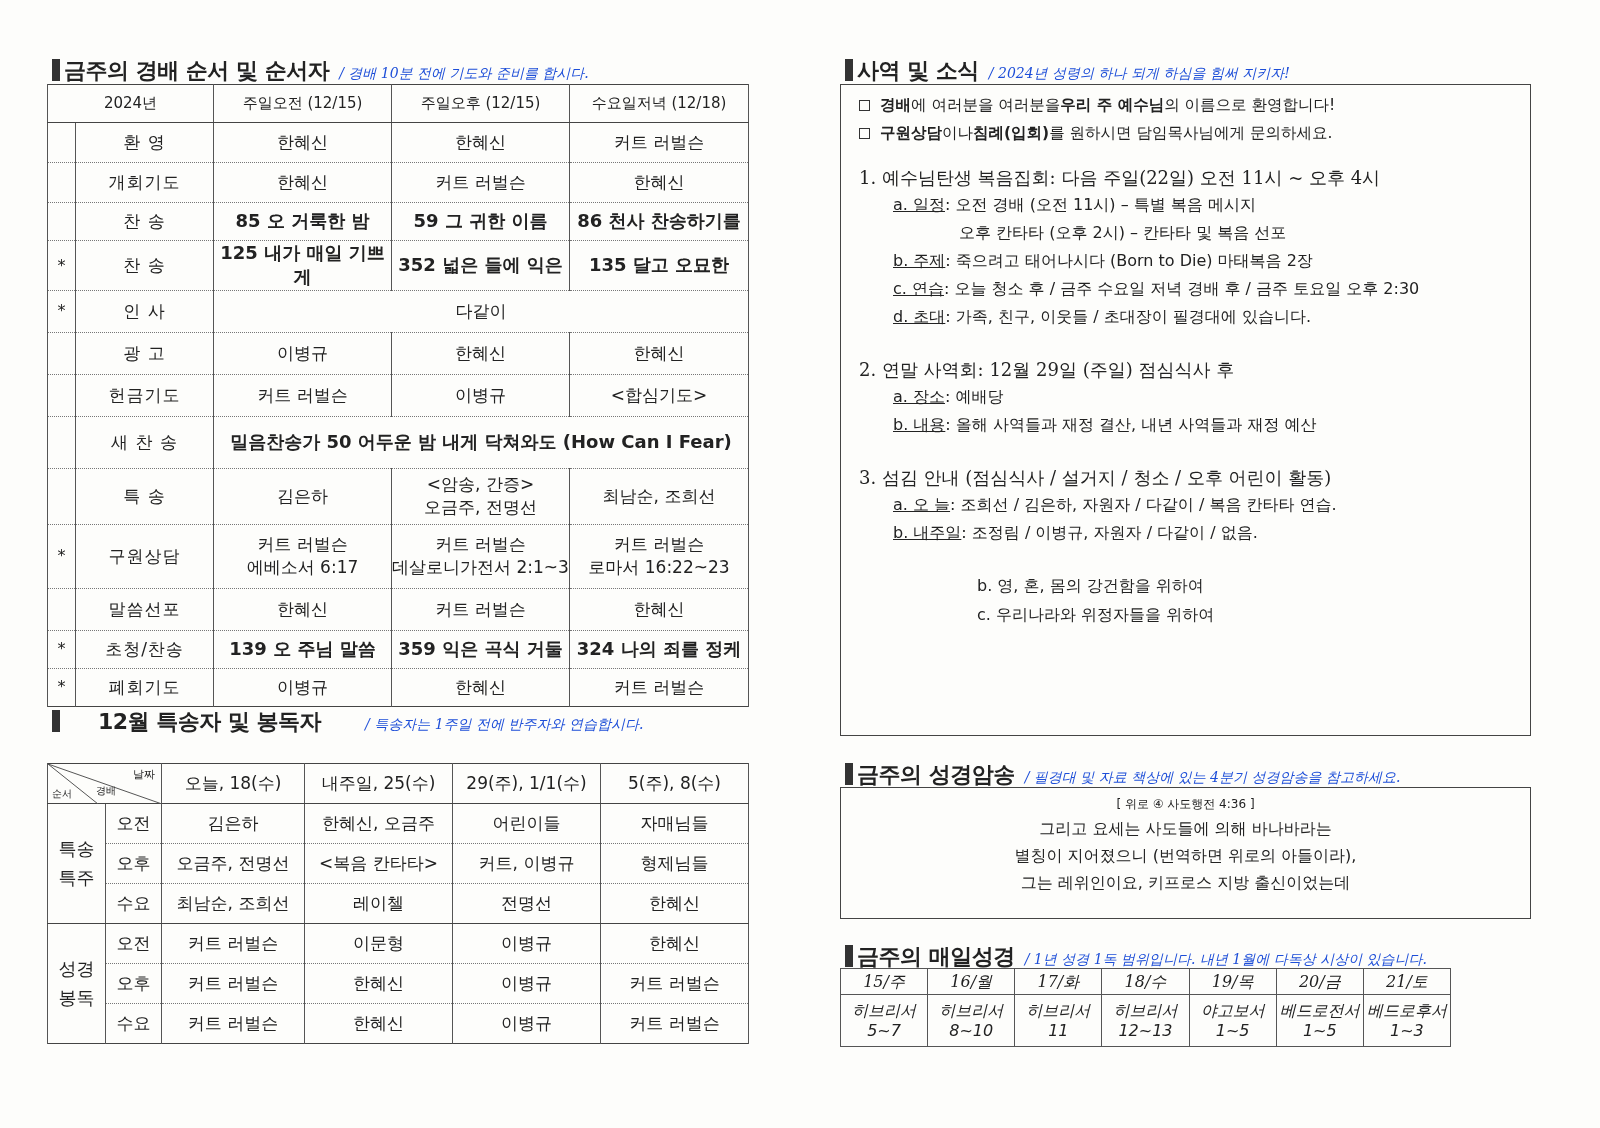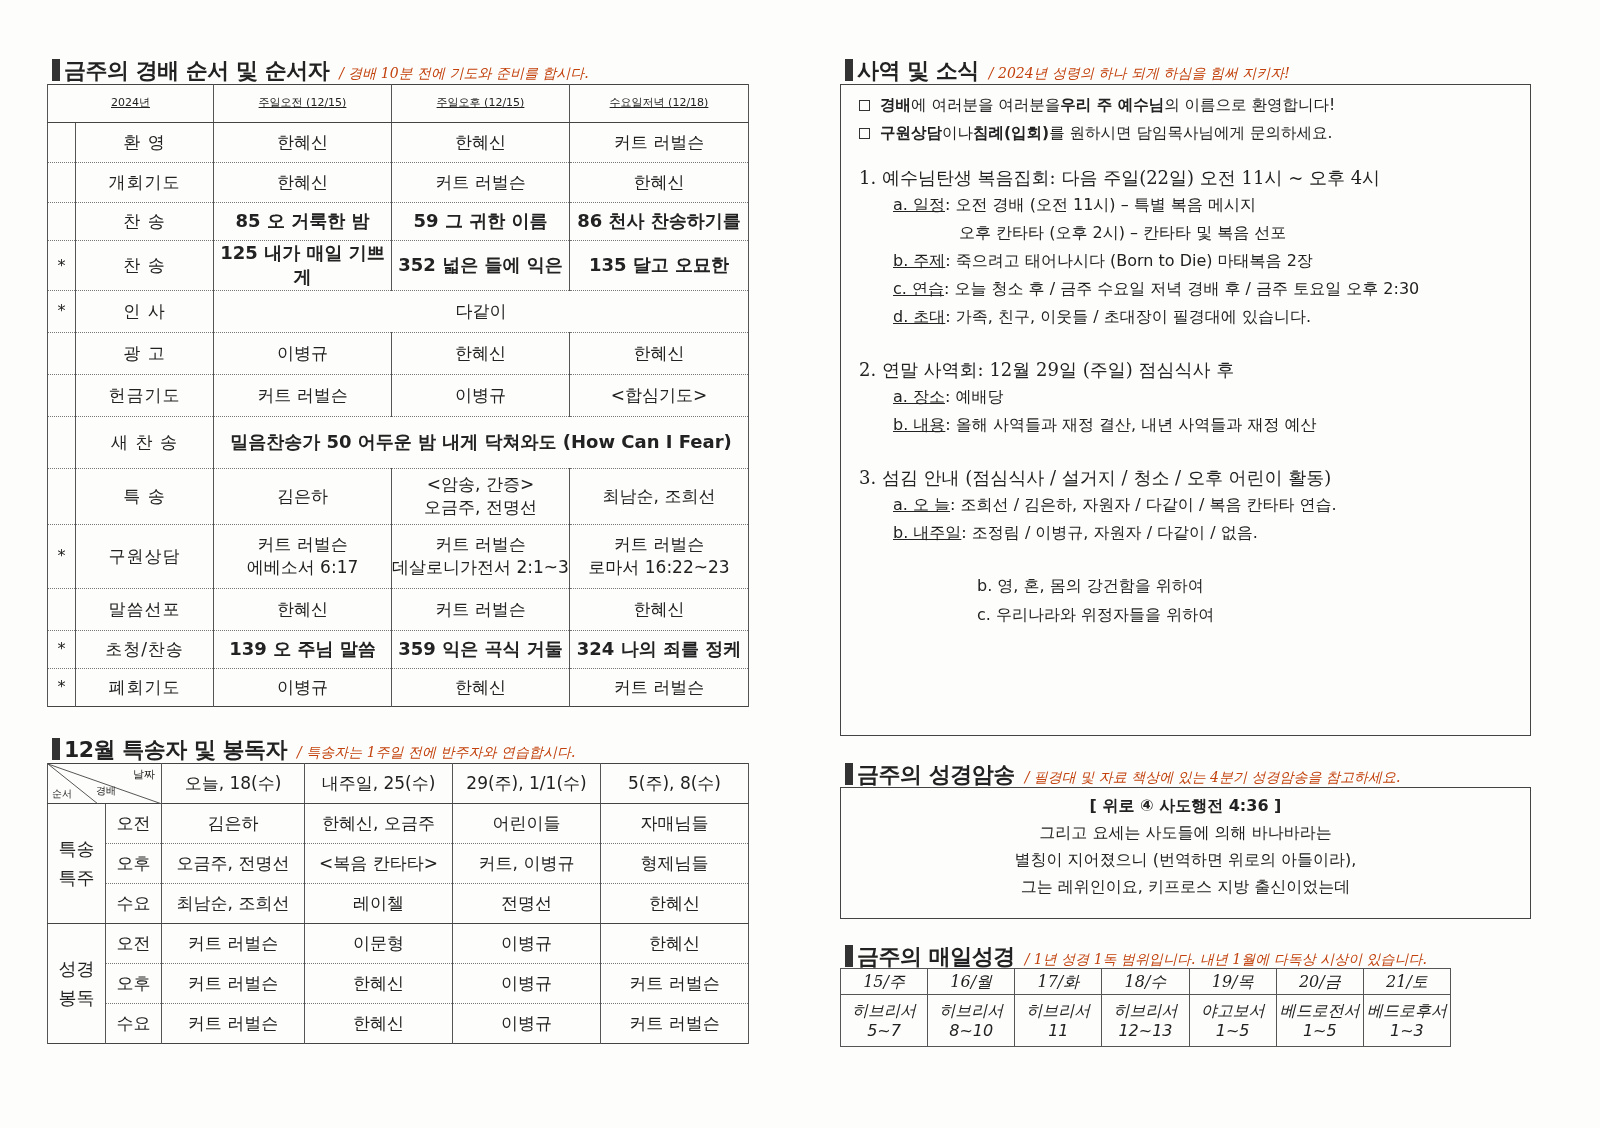--- a/index.html
+++ b/index.html
@@ -2,29 +2,29 @@
 <html><head>
 <meta charset="utf-8">
 <style>
   * { box-sizing: border-box; margin: 0; padding: 0; }
   html, body { width: 1600px; height: 1128px; background: #fdfdfb; }
   body { position: relative; font-family: "DejaVu Sans", sans-serif; color: #222; overflow: hidden; }
 
   .sec-title { position: absolute; display: flex; align-items: baseline; white-space: nowrap; }
   .sec-title .bar { display: inline-block; width: 8px; height: 22px; background: #333; margin-right: 4px; position: relative; top: 3px; }
   .sec-title .main { font-size: 22px; font-weight: bold; color: #222; letter-spacing: -0.5px; }
-  .sec-title .sub { font-family: "DejaVu Serif", serif; font-style: italic; font-size: 14px; color: #c2410c; margin-left: 10px; }
+  .sec-title .sub { font-family: "DejaVu Serif", serif; font-style: italic; font-size: 14px; color: #1d4ed8; margin-left: 10px; }
 
   table { border-collapse: collapse; position: absolute; table-layout: fixed; }
   td { text-align: center; vertical-align: middle; font-size: 17px; color: #222; border-left: 1px solid #555; border-right: 1px solid #555; border-top: 1px dotted #777; border-bottom: 1px dotted #777; line-height: 1.35; }
   .bold { font-weight: bold; font-size: 18px; }
 
   
   #order { left: 47px; top: 84px; width: 701px; border: 1.5px solid #444; }
-  #order tr.head td { height: 38px; border-bottom: 1.5px solid #444; font-size: 11px; text-decoration: underline; }
+  #order tr.head td { height: 38px; border-bottom: 1.5px solid #444; font-size: 15px; }
   #order td.star { width: 28px; font-size: 16px; }
   #order td.label { width: 138px; letter-spacing: 1px; }
 
   
   #special { left: 47px; top: 763px; width: 701px; border: 1.5px solid #444; }
   #special tr.head td { height: 40px; border-bottom: 1.5px solid #444; }
   #special td.group { width: 58px; font-size: 18px; line-height: 1.6; }
   #special td.sub { width: 56px; font-size: 17px; }
   #special tr.group-end td { border-bottom: 1.5px solid #444; }
   .diag { position: relative; height: 40px; padding: 0; }
@@ -41,21 +41,21 @@
   .news-item { margin-top: 22px; }
   .news-item:first-of-type { margin-top: 32px; }
   .news-head { font-family: "DejaVu Serif", serif; font-size: 18px; margin-bottom: 5px; }
   .news-line { font-size: 16px; margin-left: 34px; margin-bottom: 7px; white-space: nowrap; }
   .news-line u { text-decoration: underline; }
   .news-line.indent { margin-left: 100px; }
   .pray-line { font-size: 16px; margin-left: 118px; margin-bottom: 8px; }
 
   
   #memory-box { position: absolute; left: 840px; top: 787px; width: 691px; height: 132px; border: 1.5px solid #444; text-align: center; padding-top: 8px; }
-  #memory-box .ref { font-weight: bold; font-size: 16px; margin-bottom: 6px; }
+  #memory-box .ref { font-weight: normal; font-size: 12px; margin-bottom: 6px; }
   #memory-box .verse { font-size: 16px; margin-bottom: 6px; }
 
   
   #daily { left: 840px; top: 968px; width: 611px; border: 1.5px solid #444; font-style: italic; }
   #daily td { font-size: 16px; border: 1px solid #555; line-height: 1.25; }
   #daily tr.head td { height: 26px; font-family: "DejaVu Serif", serif; }
   #daily tr.body td { height: 52px; }
 </style>
 </head>
 <body>
@@ -176,21 +176,21 @@
   <tr style="height:38px">
     <td class="star">*</td>
     <td class="label">폐회기도</td>
     <td>이병규</td>
     <td>한혜신</td>
     <td>커트 러벌슨</td>
   </tr>
 </tbody>
   </table>
 
-<div class="sec-title" style="left:52px; top:735px;">
+<div class="sec-title" style="left:52px; top:707px;gap:34px;">
   <span class="bar"></span>
   <span class="main">12월 특송자 및 봉독자</span>
   <span class="sub">/ 특송자는 1주일 전에 반주자와 연습합시다.</span>
 </div>
 
 <table id="special">
   <colgroup>
       <col style="width:58px">
       <col style="width:56px">
       <col style="width:143px">

